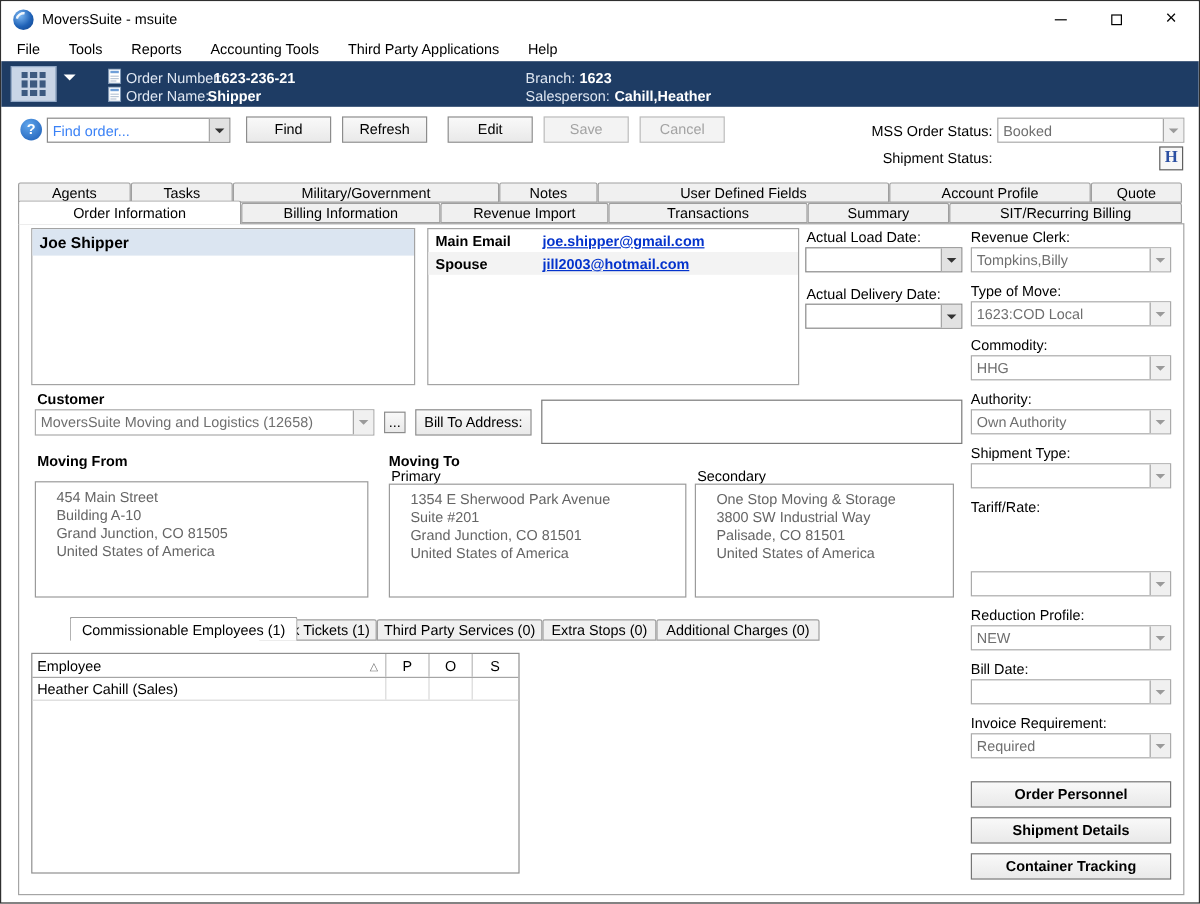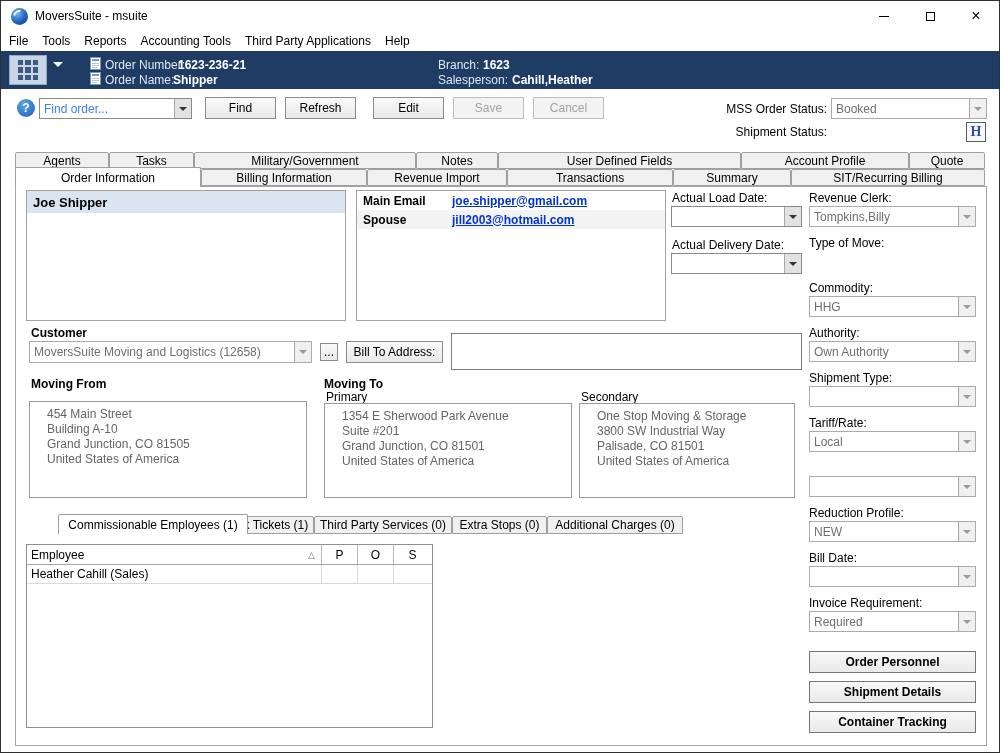--- a/index.html
+++ b/index.html
@@ -14,21 +14,21 @@
                      border:2px solid transparent; border-top-color:rgba(255,255,255,.9); transform:rotate(-35deg); }
   .title-text { margin-left:7px; font-size:12px; color:#000; }
   .win-controls { margin-left:auto; display:flex; height:100%; }
   .win-btn { width:46px; height:100%; display:flex; align-items:center; justify-content:center; }
   .min-glyph { width:10px; height:1px; background:#000; }
   .max-glyph { width:9px; height:9px; border:1px solid #000; background:#fff; }
   .close-glyph { font-size:16px; line-height:1; color:#000; }
 
   
   .menubar { position:absolute; left:0; top:30px; width:100%; height:20px; display:flex; align-items:center; background:#fff; padding-left:1px; }
-  .menu-item { font-size:12px; padding:2px 7px; color:#000; white-space:nowrap; }
+  .menu-item { font-size:12px; padding:2px 12px; color:#000; white-space:nowrap; }
 
   
   .banner { position:absolute; left:0; top:50px; width:100%; height:38px; background:#1e3c64; }
   .grid-btn { position:absolute; left:8px; top:4px; width:38px; height:30px; background:#c9d5e6; border:1px solid #93a9c6;
               display:flex; align-items:center; justify-content:center; }
   .grid-icon { width:20px; height:20px; display:grid; grid-template-columns:repeat(3,1fr); grid-template-rows:repeat(3,1fr); gap:2px; }
   .grid-icon span { background:#3d5a80; }
   .banner-caret { position:absolute; left:52px; top:16px; }
   .car { width:0; height:0; border-left:4px solid transparent; border-right:4px solid transparent; border-top:4px solid #333; }
   .car.white { border-left:5px solid transparent; border-right:5px solid transparent; border-top:5px solid #fff; }
@@ -244,20 +244,26 @@
   </div>
 
   <div class="lbl" style="left:808px;top:190px;">Revenue Clerk:</div>
   <div class="dd dis" style="left:808px;top:205px;width:167px;">
     <span class="txt">Tompkins,Billy</span>
     <span class="dbtn">
         <span class="car"></span>
       </span>
   </div>
   <div class="lbl" style="left:808px;top:235px;">Type of Move:</div>
+  <div class="dd dis" style="left:808px;top:250px;width:167px;">
+    <span class="txt">1623:COD Local</span>
+    <span class="dbtn">
+        <span class="car"></span>
+      </span>
+  </div>
   <div class="lbl" style="left:808px;top:280px;">Commodity:</div>
   <div class="dd dis" style="left:808px;top:295px;width:167px;">
     <span class="txt">HHG</span>
     <span class="dbtn">
         <span class="car"></span>
       </span>
   </div>
   <div class="lbl" style="left:808px;top:325px;">Authority:</div>
   <div class="dd dis" style="left:808px;top:340px;width:167px;">
     <span class="txt">Own Authority</span>
@@ -266,26 +272,20 @@
       </span>
   </div>
   <div class="lbl" style="left:808px;top:370px;">Shipment Type:</div>
   <div class="dd dis" style="left:808px;top:385px;width:167px;">
     <span class="txt"></span>
     <span class="dbtn">
         <span class="car"></span>
       </span>
   </div>
   <div class="lbl" style="left:808px;top:415px;">Tariff/Rate:</div>
-  <div class="dd dis" style="left:808px;top:430px;width:167px;">
-    <span class="txt">Local</span>
-    <span class="dbtn">
-        <span class="car"></span>
-      </span>
-  </div>
   <div class="lbl" style="left:808px;top:480px;">Contract:</div>
   <div class="dd dis" style="left:808px;top:475px;width:167px;">
     <span class="txt"></span>
     <span class="dbtn">
         <span class="car"></span>
       </span>
   </div>
   <div class="lbl" style="left:808px;top:505px;">Reduction Profile:</div>
   <div class="dd dis" style="left:808px;top:520px;width:167px;">
     <span class="txt">NEW</span>

